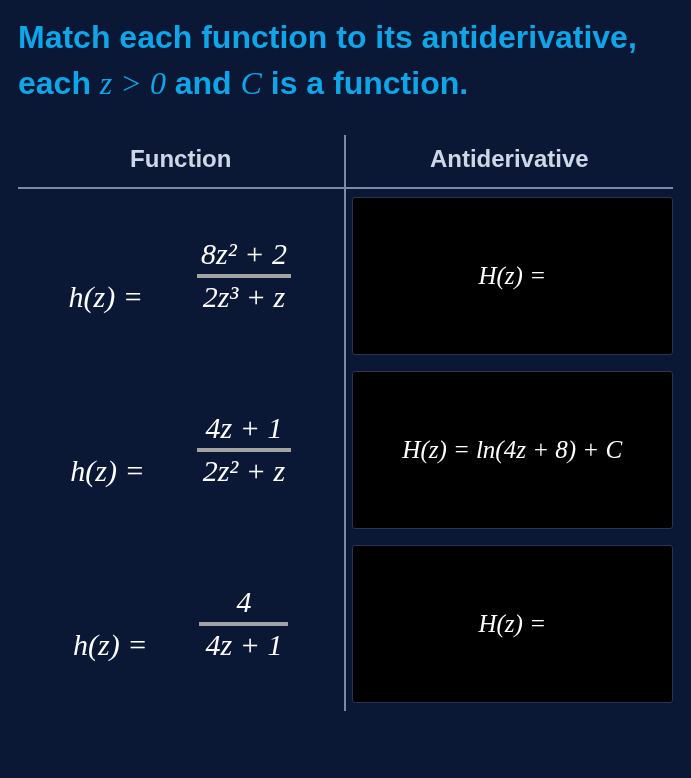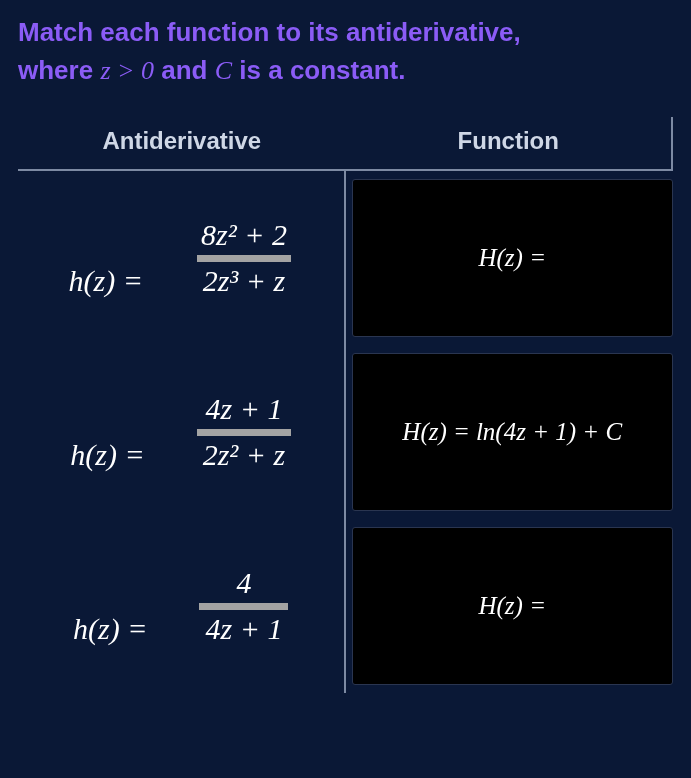--- a/index.html
+++ b/index.html
@@ -10,23 +10,23 @@
     background: #0a1836;
     color: #d8e0ed;
     font-family: "Segoe UI", Arial, sans-serif;
     overflow: hidden;
   }
   .page {
     padding: 14px 18px 0 18px;
     box-sizing: border-box;
   }
   .prompt {
-    font-size: 26px;
+    font-size: 32px;
     line-height: 1.45;
-    color: #8b5cf6;
+    color: #0ea5e9;
     font-weight: 600;
     margin-bottom: 28px;
   }
   .prompt .math {
     font-family: "Cambria Math", "STIXGeneral", "Times New Roman", serif;
     font-style: italic;
     font-weight: 400;
     margin-top: 48px;
   }
   .head-row {
@@ -95,38 +95,38 @@
     flex-direction: column;
     align-items: center;
     line-height: 1.15;
     vertical-align: middle;
     margin-left: 46px;
   }
   .frac .num {
     padding: 0 6px 2px 6px;
   }
   .frac .den {
-    border-top: 7px solid #a3a3a3;
+    border-top: 4px solid #a3a3a3;
     padding: 2px 6px 0 6px;
   }
 </style>
 </head>
 <body>
 
 <div class="page">
 
   <div class="prompt">
     <span>Match each function to its antiderivative,</span><br>
-    <span>where </span><span class="math"><span class="it">z</span><span> &gt; 0</span></span><span> and </span><span class="math it">C</span><span> is a constant.</span>
+    <span>each </span><span class="math"><span class="it">z</span><span> &gt; 0</span></span><span> and </span><span class="math it">C</span><span> is a function.</span>
   </div>
 
   <div>
     <div class="head-row">
+      <div class="head-cell head-left">Function</div>
       <div class="head-cell head-right">Antiderivative</div>
-      <div class="head-cell head-left">Function</div>
     </div>
 
     <div class="data-row">
       <div class="func-cell">
         <div class="expr">
           <span class="it">h(z) = </span>
           <span class="frac">
             <span class="num it">8z² + 2</span>
             <span class="den it">2z³ + z</span>
           </span>
@@ -148,21 +148,21 @@
           <span class="frac">
             <span class="num it">4z + 1</span>
             <span class="den it">2z² + z</span>
           </span>
         </div>
       </div>
       <div class="anti-cell">
         <div class="card">
           <div class="expr">
             <span class="it">H(z) = </span>
-              <span class="it">ln(4z + 1) + C</span>
+              <span class="it">ln(4z + 8) + C</span>
           </div>
         </div>
       </div>
     </div>
 
     <div class="data-row">
       <div class="func-cell">
         <div class="expr">
           <span class="it">h(z) = </span>
           <span class="frac">

